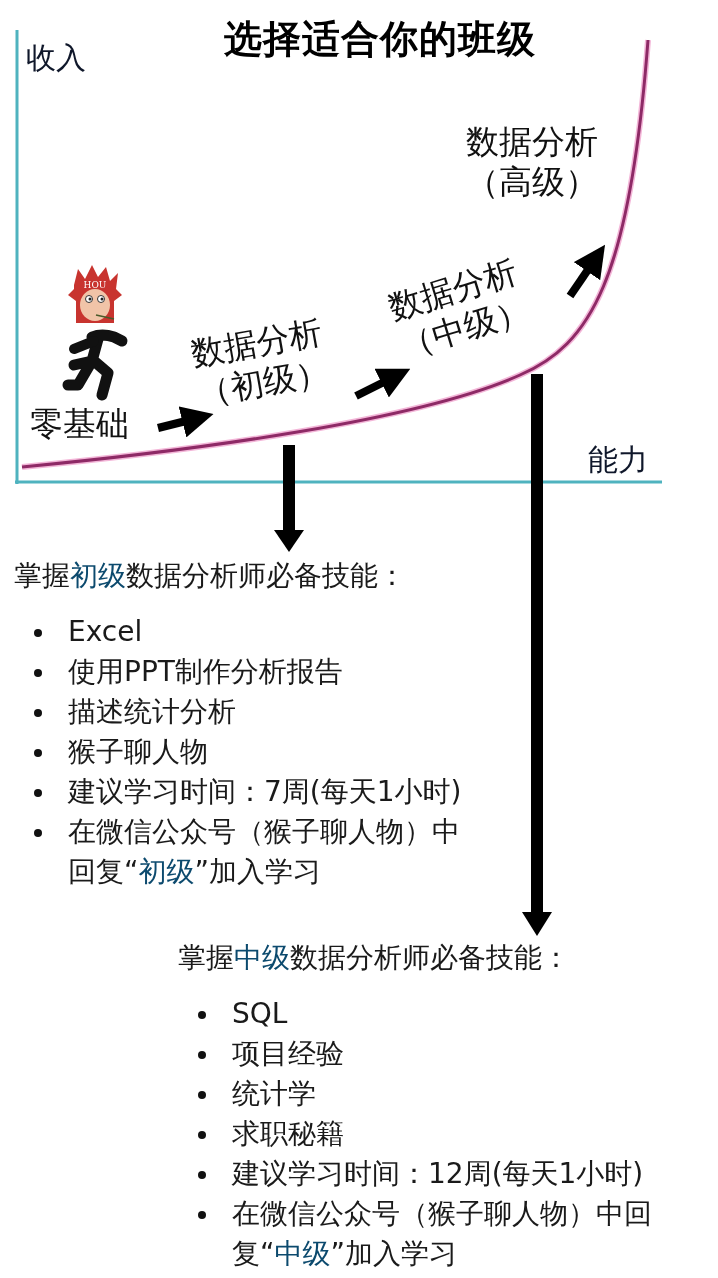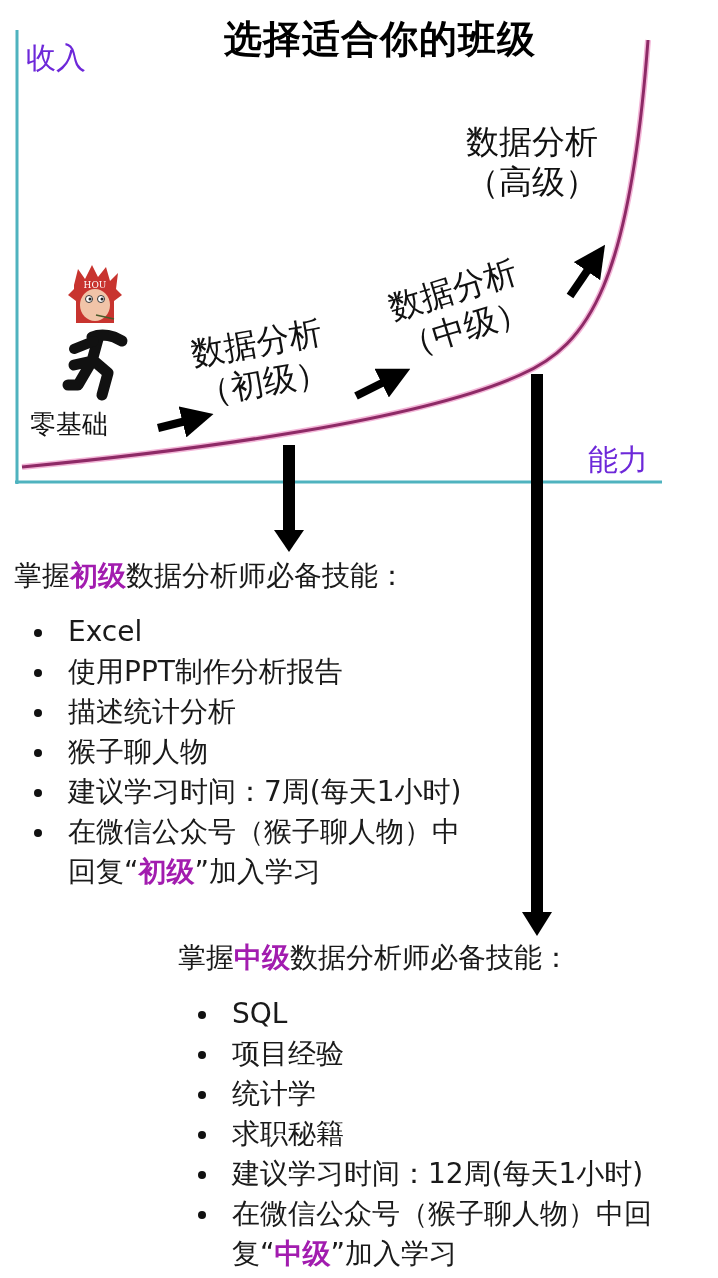--- a/index.html
+++ b/index.html
@@ -6,32 +6,32 @@
     body {
       width: 718px; height: 1278px; background: #ffffff; position: relative; overflow: hidden;
       font-family: "DejaVu Sans", "Liberation Sans", sans-serif; color: #111;
     }
     .abs { position: absolute; }
     svg.diagram { position: absolute; left: 0; top: 0; }
     .title {
       left: 0; top: 14px; width: 760px; text-align: center;
       font-size: 38px; font-weight: bold; letter-spacing: 1px; color: #000;
     }
-    .axis-label { font-size: 30px; color: #6d28d9; }
+    .axis-label { font-size: 30px; color: #0f172a; }
     .ylabel { left: 26px; top: 38px; }
     .xlabel { left: 588px; top: 440px; }
     .stage { font-size: 33px; line-height: 40px; color: #111; white-space: nowrap; text-align: center; }
-    .stage-zero { left: 30px; top: 404px; font-size: 26px; }
+    .stage-zero { left: 30px; top: 404px; font-size: 33px; }
     .stage-beg { left: 188px; top: 335px; transform: rotate(-10deg); transform-origin: left top; }
     .stage-mid { left: 384px; top: 290px; transform: rotate(-17deg); transform-origin: left top; }
     .stage-adv { left: 466px; top: 122px; }
     .mascot { left: 52px; top: 265px; width: 86px; height: 140px; }
     .skills { font-size: 28px; line-height: 40px; color: #1a1a1a; white-space: nowrap; }
     .skills .heading { display: block; }
-    .skills b { font-weight: bold; color: #a21caf; }
+    .skills b { font-weight: normal; color: #0c4a6e; }
     .skills ul { list-style: none; margin: 16px; padding: 0; }
     .skills li { position: relative; padding-left: 38px; }
     .skills li::before {
       content: ""; position: absolute; left: 4px; top: 17px; width: 8px; height: 8px;
       border-radius: 50%; background: #111;
     }
     .skills li.cont::before { display: none; }
     .skills-beg { left: 14px; top: 556px; }
     .skills-mid { left: 178px; top: 938px; }
   </style>

